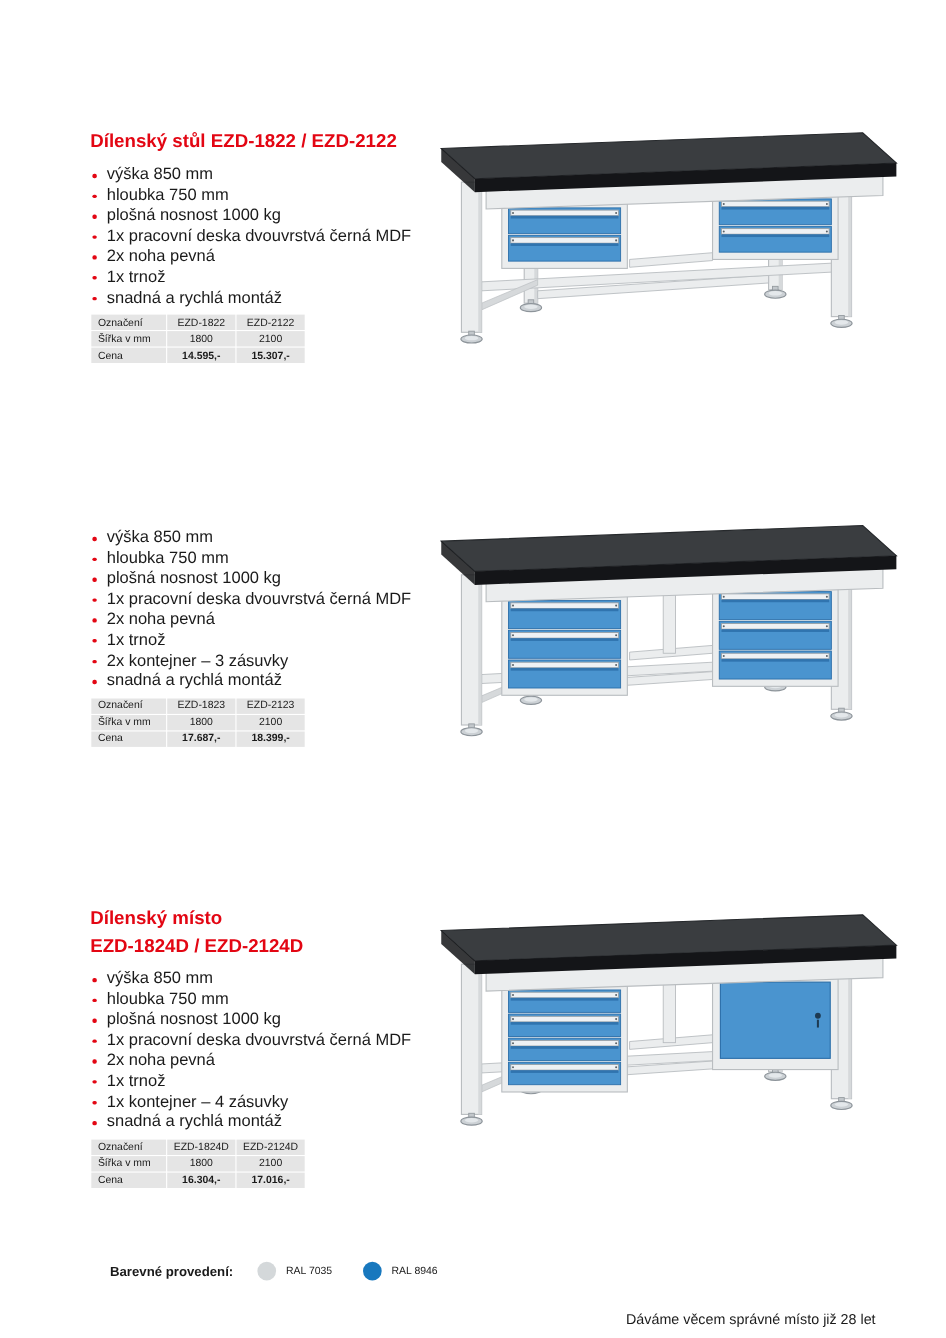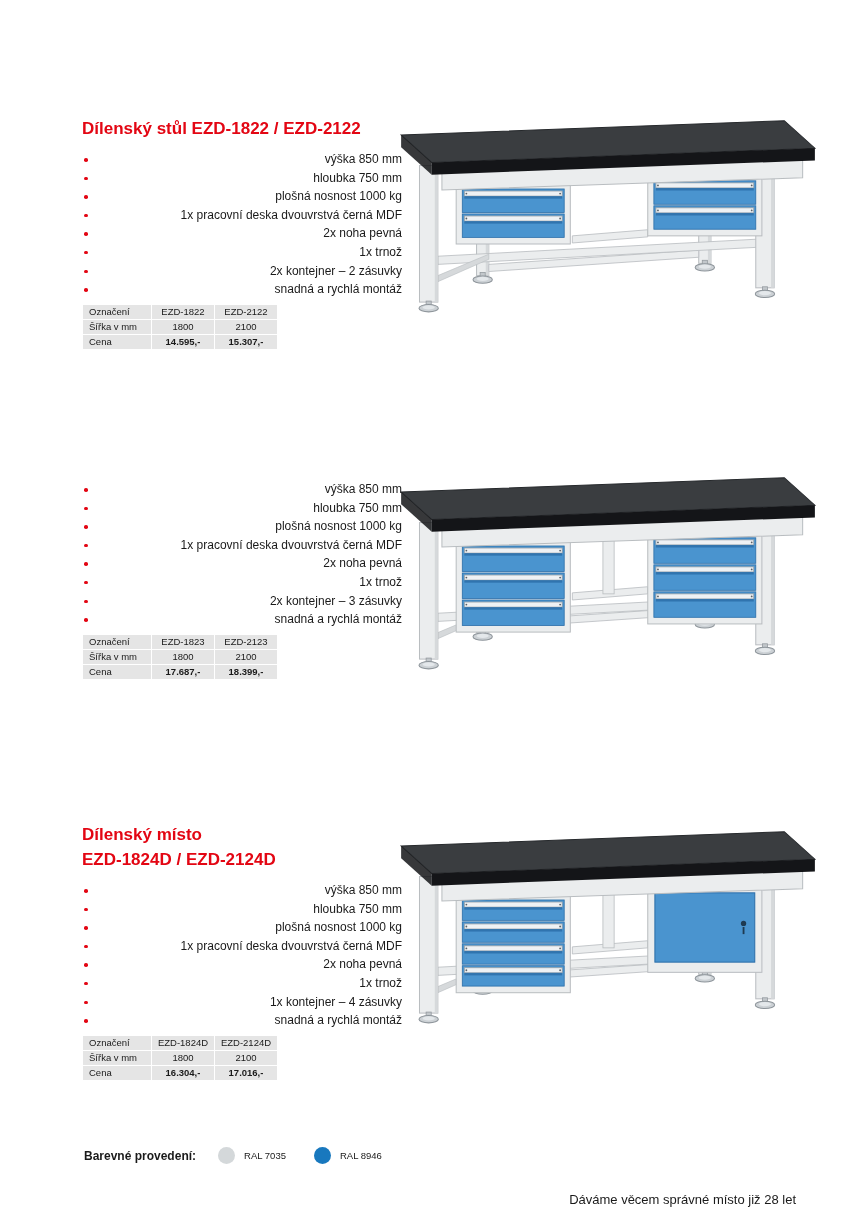--- a/index.html
+++ b/index.html
@@ -40,21 +40,21 @@
     color:#e30613;font-size:17px;font-weight:bold;line-height:25px;
   }
   .product h2 span{display:block;}
   .product h2 span:empty{display:none;}
   .features{
     list-style:none;margin:9px 0 0 0;padding:0;
   }
   .features li{
     position:relative;
     padding-left:15px;
-    font-size:12px;line-height:18.6px;color:#1a1a1a;text-align:right;
+    font-size:15px;line-height:18.6px;color:#1a1a1a;
   }
   .features li::before{
     content:"";position:absolute;left:2px;top:8px;
     width:3.5px;height:3.5px;border-radius:50%;background:#e30613;
   }
   .spec-table{
     margin-top:5px;
     border-collapse:separate;border-spacing:1.5px;
     font-size:9.5px;color:#1a1a1a;
   }
@@ -65,21 +65,21 @@
   .spec-table td.lbl{width:58px;text-align:left;padding-left:6px;}
   .spec-table td.val{width:54px;}
   .spec-table tr.price td.val{font-weight:bold;}
   
   .bench-wrap{position:absolute;left:393px;width:428px;height:212px;}
   .bench-1{top:95px;}
   .bench-2{top:452px;}
   .bench-3{top:806px;}
   
   .legend{
-    position:absolute;left:84px;top:1131px;
+    position:absolute;left:100px;top:1131px;
     display:flex;align-items:center;
     font-size:12px;
   }
   .legend-label{font-weight:bold;margin-right:22px;}
   .swatch{width:17px;height:17px;border-radius:50%;margin-right:9px;flex:0 0 auto;}
   .swatch-name{font-size:9.5px;margin-right:28px;color:#1a1a1a;}
   
   .slogan{
     position:absolute;top:1176px;right:100px;
     font-size:13px;color:#1a1a1a;
@@ -95,21 +95,20 @@
       <span>Dílenský stůl EZD-1822 / EZD-2122</span>
 
     </h2>
     <ul class="features">
       <li>výška 850 mm</li>
       <li>hloubka 750 mm</li>
       <li>plošná nosnost 1000 kg</li>
       <li>1x pracovní deska dvouvrstvá černá MDF</li>
       <li>2x noha pevná</li>
       <li>1x trnož</li>
-      <li>2x kontejner – 2 zásuvky</li>
       <li>snadná a rychlá montáž</li>
     </ul>
     <table class="spec-table">
       <tbody>
           <tr>
         <td class="lbl">Označení</td>
         <td class="val">EZD-1822</td>
         <td class="val">EZD-2122</td>
       </tr>
       <tr>

